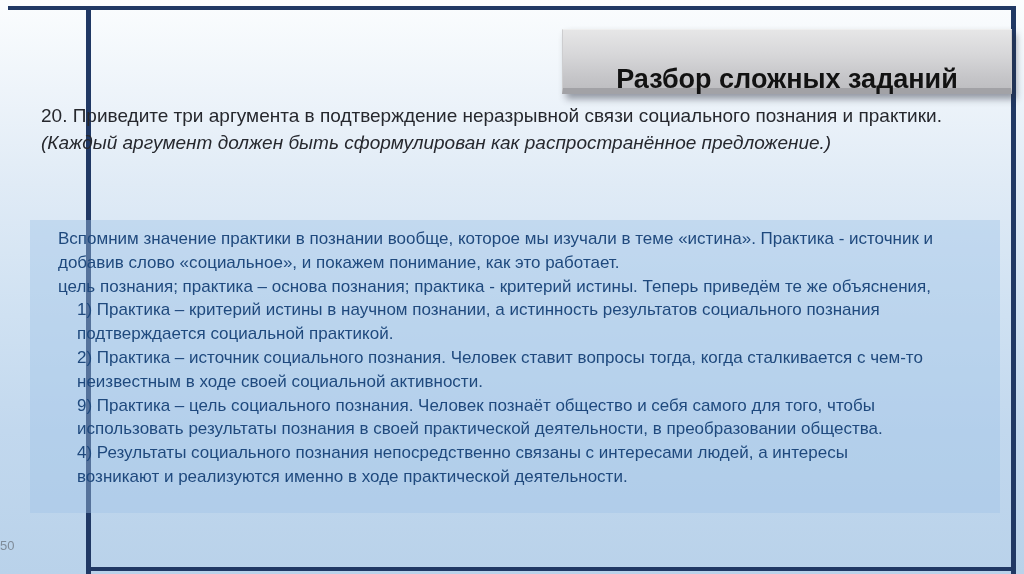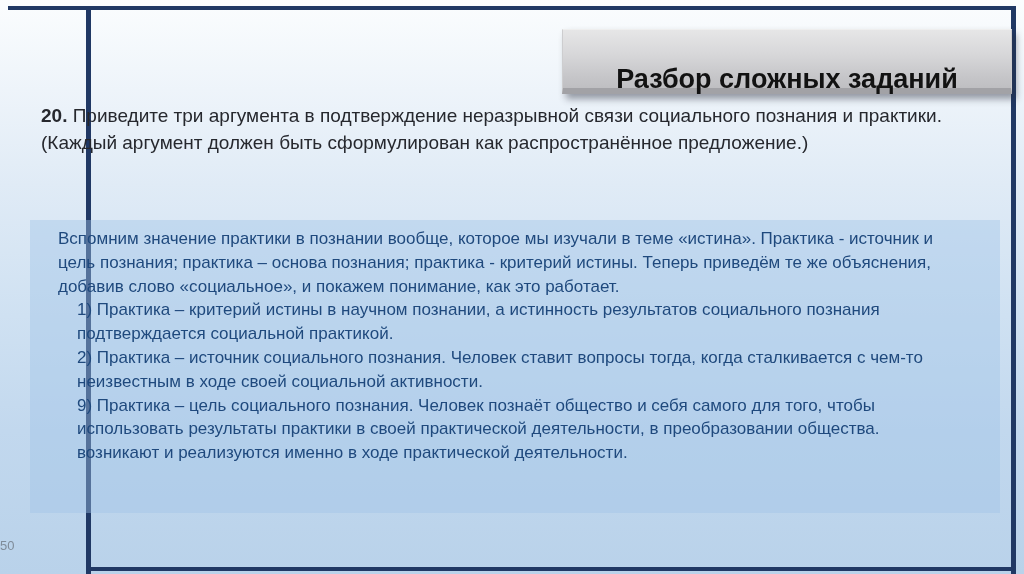--- a/index.html
+++ b/index.html
@@ -26,22 +26,22 @@
   #title-box .t{
     font-weight:bold;font-size:27px;color:#121212;letter-spacing:0px;
     white-space:nowrap;padding-top:4px;margin-top:36px;
   }
   
   #question{
     position:absolute;left:41px;top:102px;width:950px;
     color:#26282e;font-size:19px;line-height:27px;
   }
   #question .ln{white-space:nowrap;}
-  #question .num{font-weight:bold;text-align:center;}
-  #question .it{}
+  #question .num{font-weight:normal;text-align:center;}
+  #question .it{font-style:italic;}
   #question .src{font-style:italic;text-decoration:underline;}
   
   #content-panel{
     position:absolute;left:30px;top:220px;width:970px;height:293px;
     background:rgba(160,195,232,0.42);
   }
   #body-text{
     position:absolute;left:0;top:7px;width:100%;
     color:#1f497d;font-size:17px;line-height:23.8px;
   }
@@ -69,27 +69,28 @@
   </div>
 
   <div id="question">
     <div class="ln"><span class="num">20.</span><span> Приведите три аргумента в подтверждение неразрывной связи социального познания и практики.</span></div>
     <div class="ln it">(Каждый аргумент должен быть сформулирован как распространённое предложение.)</div>
   </div>
 
   <div id="content-panel">
     <div id="body-text">
         <div class="bline ind0">Вспомним значение практики в познании вообще, которое мы изучали в теме «истина». Практика - источник и</div>
+        <div class="bline ind0">добавив слово «социальное», и покажем понимание, как это работает.</div>
         <div class="bline ind0">цель познания; практика – основа познания; практика - критерий истины. Теперь приведём те же объяснения,</div>
-        <div class="bline ind0">добавив слово «социальное», и покажем понимание, как это работает.</div>
         <div class="bline ind1">1) Практика – критерий истины в научном познании, а истинность результатов социального познания</div>
         <div class="bline ind1">подтверждается социальной практикой.</div>
         <div class="bline ind1">2) Практика – источник социального познания. Человек ставит вопросы тогда, когда сталкивается с чем-то</div>
         <div class="bline ind1">неизвестным в ходе своей социальной активности.</div>
         <div class="bline ind1">9) Практика – цель социального познания. Человек познаёт общество и себя самого для того, чтобы</div>
-        <div class="bline ind1">использовать результаты практики в своей практической деятельности, в преобразовании общества.</div>
+        <div class="bline ind1">использовать результаты познания в своей практической деятельности, в преобразовании общества.</div>
+        <div class="bline ind1">4) Результаты социального познания непосредственно связаны с интересами людей, а интересы</div>
         <div class="bline ind1">возникают и реализуются именно в ходе практической деятельности.</div>
       </div>
   </div>
 
   <div id="page-number">50</div>
 
 </div>
 
 </body></html>

